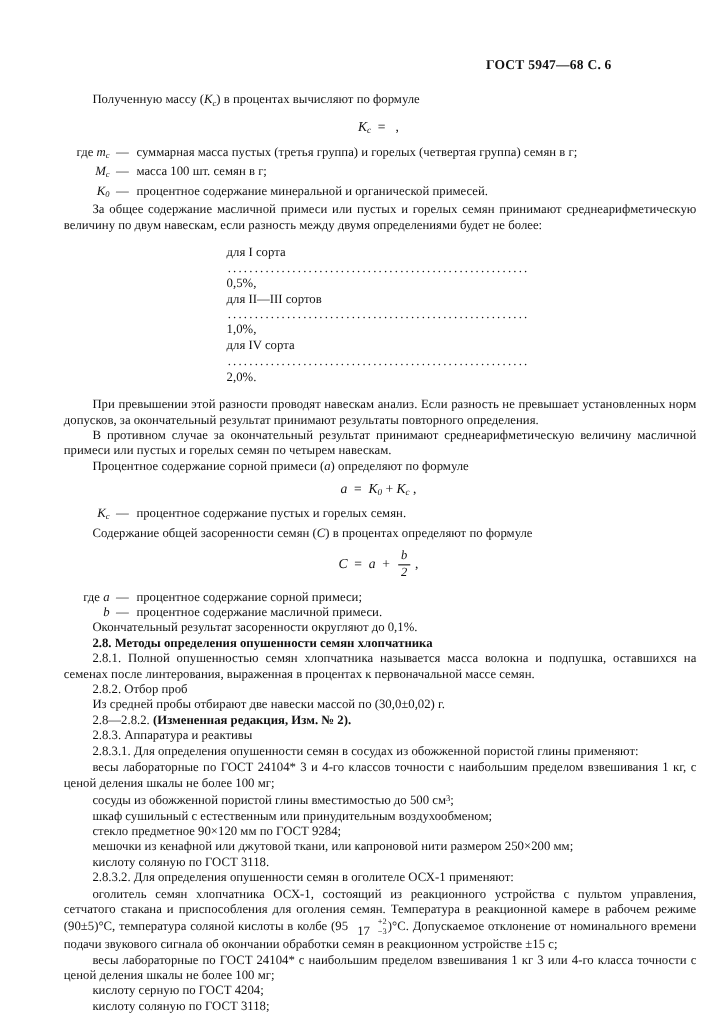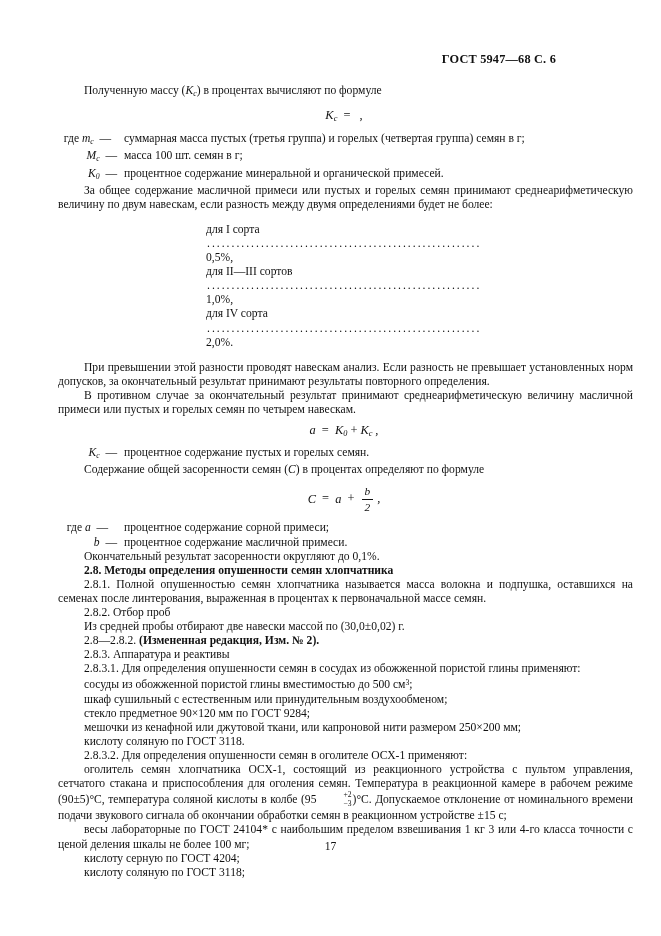--- a/index.html
+++ b/index.html
@@ -91,21 +91,21 @@
     line-height: 14.1px;
     width: 575px;
   }
   .defs .row {
     display: flex;
     align-items: baseline;
   }
   .defs .lead {
     width: 66px;
     flex: 0 0 66px;
-    text-align: center;
+    text-align: right;
     padding-right: 7px;
     box-sizing: border-box;
     white-space: nowrap;
   }
   .defs .lead2 {
     width: 66px;
     flex: 0 0 66px;
     text-align: right;
     padding-right: 7px;
     box-sizing: border-box;
@@ -221,20 +221,23 @@
         <span class="val">2,0%.</span>
       </div>
     </div>
 
     <div class="gap-md"></div>
 
     <p class="ind">При превышении этой разности проводят навескам анализ. Если разность не превышает установленных норм допусков, за окончательный результат принимают результаты повторного определения.</p>
 
     <p class="ind">В противном случае за окончательный результат принимают среднеарифметическую величину масличной примеси или пустых и горелых семян по четырем навескам.</p>
 
+    <p class="ind nj">
+      Процентное содержание сорной примеси (<span class="it">a</span>) определяют по формуле
+    </p>
 
     <div class="formula f2">
       <span>a</span>
       <span class="eqsign">=</span>
       <span>K<span class="sub">0</span><span class="eqsign">+</span>K<span class="sub">с</span></span><span class="eqsign">,</span>
     </div>
 
     <div class="defs">
       <div class="row">
         <span class="lead2"><span class="it">K</span><span class="it sub">с</span> &nbsp;—</span>
@@ -282,20 +285,21 @@
     <p class="ind nj">Из средней пробы отбирают две навески массой по (30,0±0,02) г.</p>
 
     <p class="ind nj">
       <span>2.8—2.8.2. </span><span class="bold">(Измененная редакция, Изм. № 2).</span>
     </p>
 
     <p class="ind nj">2.8.3. Аппаратура и реактивы</p>
 
     <p class="ind nj">2.8.3.1. Для определения опушенности семян в сосудах из обожженной пористой глины применяют:</p>
 
+    <p class="ind">весы лабораторные по ГОСТ 24104* 3 и 4-го классов точности с наибольшим пределом взвешивания 1 кг, с ценой деления шкалы не более 100 мг;</p>
 
     <p class="ind nj">
       сосуды из обожженной пористой глины вместимостью до 500 см<span class="sup">3</span>;
     </p>
 
     <p class="ind nj">шкаф сушильный с естественным или принудительным воздухообменом;</p>
 
     <p class="ind nj">стекло предметное 90×120 мм по ГОСТ 9284;</p>
 
     <p class="ind nj">мешочки из кенафной или джутовой ткани, или капроновой нити размером 250×200 мм;</p>

